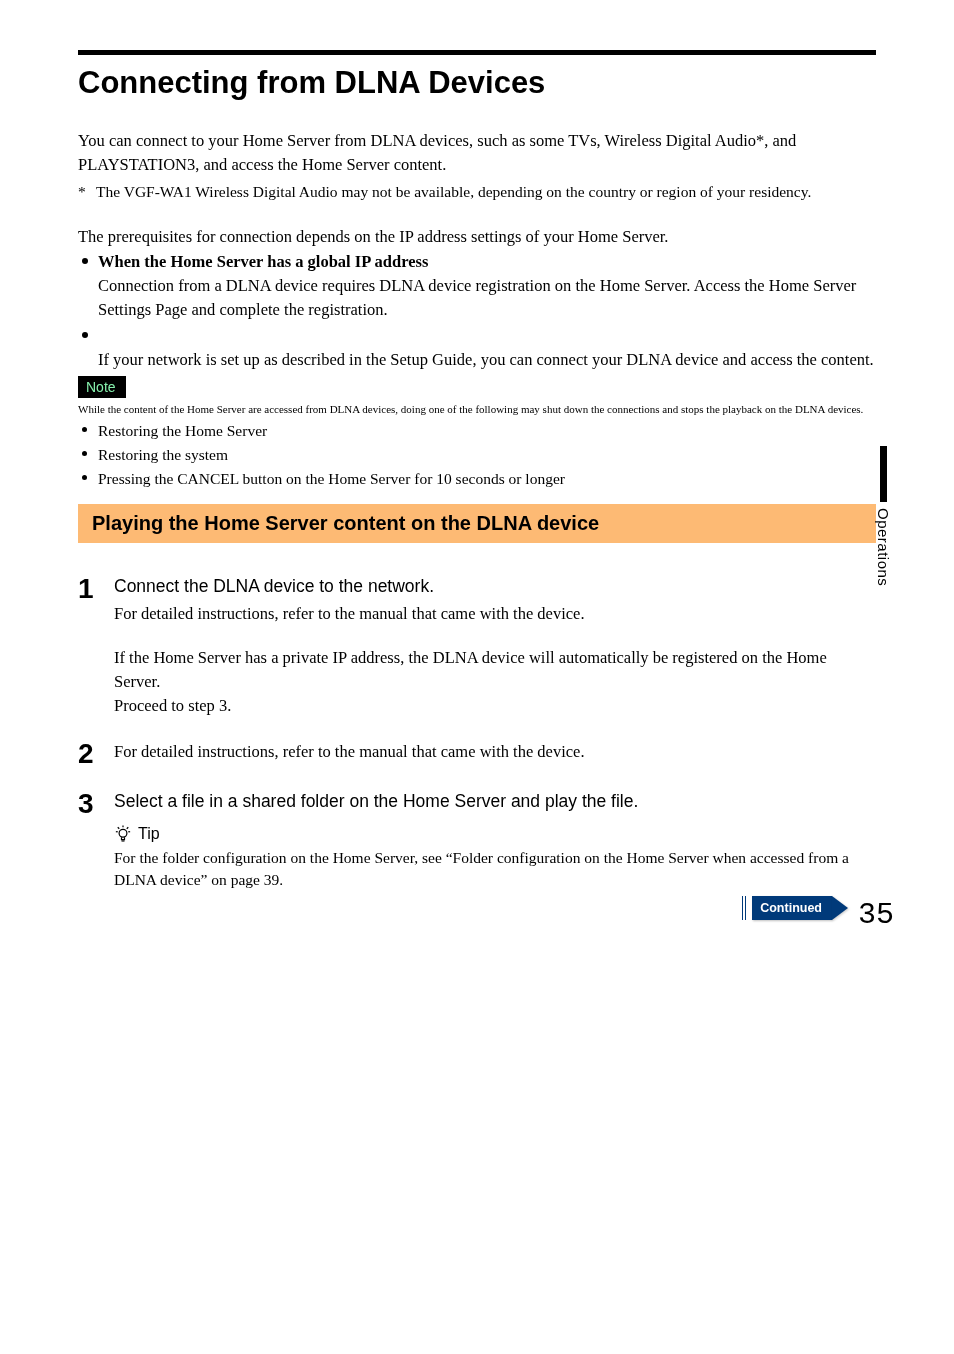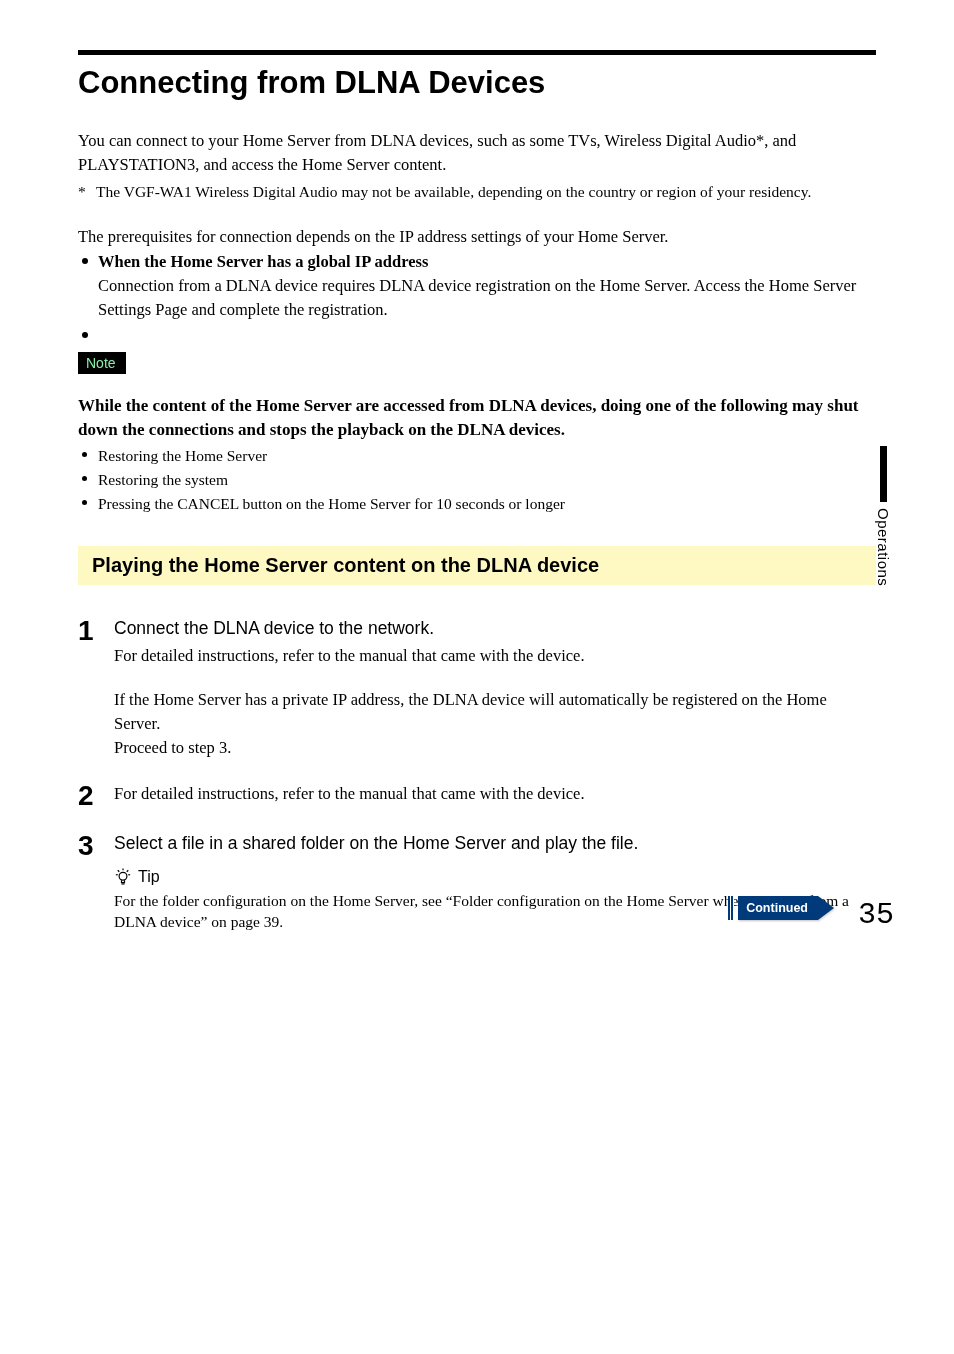--- a/index.html
+++ b/index.html
@@ -10,41 +10,41 @@
   .body-text { font-size: 16.5px; line-height: 1.45; }
   .serif { font-family: Georgia, 'Times New Roman', serif; }
   .footnote { font-size: 15.5px; line-height: 1.4; display: flex; margin-top: 4px; }
   .footnote .star { width: 18px; flex: 0 0 18px; }
   .prereq { margin-top: 22px; font-size: 16.5px; line-height: 1.45; }
   ul.cond { list-style: none; margin-top: 2px; }
   ul.cond > li { position: relative; padding-left: 20px; margin-top: 2px; }
   ul.cond > li::before { content: ""; position: absolute; left: 4px; top: 8px; width: 6px; height: 6px; background: #000; border-radius: 50%; }
   .cond-title { font-weight: 700; }
   .note-tag { display: inline-block; background: #000; color: #86efac; font-family: Arial, Helvetica, sans-serif; font-size: 14px; padding: 3px 10px 3px 8px; margin-top: 4px; }
-  .note-body { font-size: 17px; line-height: 1.4; margin-top: 20px; font-weight: bold; }
+  .note-body { font-size: 11px; line-height: 1.4; margin-top: 4px; }
   ul.note-list { list-style: none; margin-top: 2px; }
   ul.note-list > li { position: relative; padding-left: 20px; font-size: 15.5px; line-height: 1.55; }
   ul.note-list > li::before { content: ""; position: absolute; left: 4px; top: 8px; width: 5px; height: 5px; background: #000; border-radius: 50%; }
-  .section-bar { background: #fef9c3; padding: 8px 14px; margin-top: 30px; margin-bottom: 32px; }
+  .section-bar { background: #fdba74; padding: 8px 14px; margin-top: 12px; margin-bottom: 32px; }
   .section-bar-text { font-family: Arial, Helvetica, sans-serif; font-weight: 700; font-size: 20px; }
   .steps { }
   .step { display: flex; margin-bottom: 22px; }
   .step-num { font-family: Arial, Helvetica, sans-serif; font-weight: 700; font-size: 28px; width: 36px; flex: 0 0 36px; line-height: 1; padding-top: 0px; }
   .step-body { flex: 1; }
   .step-heading { font-family: Arial, Helvetica, sans-serif; font-size: 17.5px; font-weight: 400; line-height: 1.35; margin-bottom: 4px; }
   .step-desc { font-size: 16.5px; line-height: 1.45; }
   .step-para2 { margin-top: 20px; }
   .tip-row { display: flex; align-items: center; gap: 6px; margin-top: 12px; margin-bottom: 4px; }
   .tip-icon { width: 18px; height: 18px; }
   .tip-label { font-family: Arial, Helvetica, sans-serif; font-size: 16px; }
   .tip-body { font-size: 15.5px; line-height: 1.4; }
   .side-tab { position: absolute; right: 62px; top: 446px; display: flex; flex-direction: column; align-items: center; }
   .side-tab .bar { width: 7px; height: 56px; background: #000; margin-bottom: 6px; }
   .side-tab .label { writing-mode: vertical-rl; font-family: Arial, Helvetica, sans-serif; font-size: 15px; letter-spacing: 0.5px; }
-  .continued { position: absolute; right: 120px; bottom: 40px; display: flex; align-items: stretch; height: 24px; text-align: right; }
+  .continued { position: absolute; right: 106px; bottom: 40px; display: flex; align-items: stretch; height: 24px; text-align: right; }
   .continued .stripes { width: 6px; height: 24px; background: repeating-linear-gradient(to right, #003a7a 0 1.5px, #fff 1.5px 3px); margin-right: 4px; }
   .continued .body { background: #003a7a; color: #fff; font-family: Arial, Helvetica, sans-serif; font-weight: 700; font-size: 12.5px; padding: 5px 10px 5px 8px; box-shadow: 1px 1px 2px rgba(0,0,0,0.25); position: relative; }
   .continued .arrow { width: 0; height: 0; border-top: 12px solid transparent; border-bottom: 12px solid transparent; border-left: 16px solid #003a7a; filter: drop-shadow(1px 1px 1px rgba(0,0,0,0.2)); }
   .page-num { position: absolute; right: 60px; bottom: 28px; font-family: Liberation Mono, monospace; font-size: 30px; font-weight: 400; }
 </style>
 </head>
 <body>
 
 <div class="page">
   <div class="top-rule"></div>
@@ -59,20 +59,21 @@
 
   <div class="prereq serif">
     <p>The prerequisites for connection depends on the IP address settings of your Home Server.</p>
     <ul class="cond">
       <li>
         <span class="cond-title">When the Home Server has a global IP address</span><br>
         <span>Connection from a DLNA device requires DLNA device registration on the Home Server. Access the Home Server Settings Page and complete the registration.</span>
       </li>
       <li>
         <br>
+        <span>If your network is set up as described in the Setup Guide, you can connect your DLNA device and access the content.</span>
       </li>
     </ul>
   </div>
 
   <div class="note-tag">Note</div>
   <p class="note-body serif">While the content of the Home Server are accessed from DLNA devices, doing one of the following may shut down the connections and stops the playback on the DLNA devices.</p>
   <ul class="note-list serif">
     <li>Restoring the Home Server</li>
     <li>Restoring the system</li>
     <li>Pressing the CANCEL button on the Home Server for 10 seconds or longer</li>

